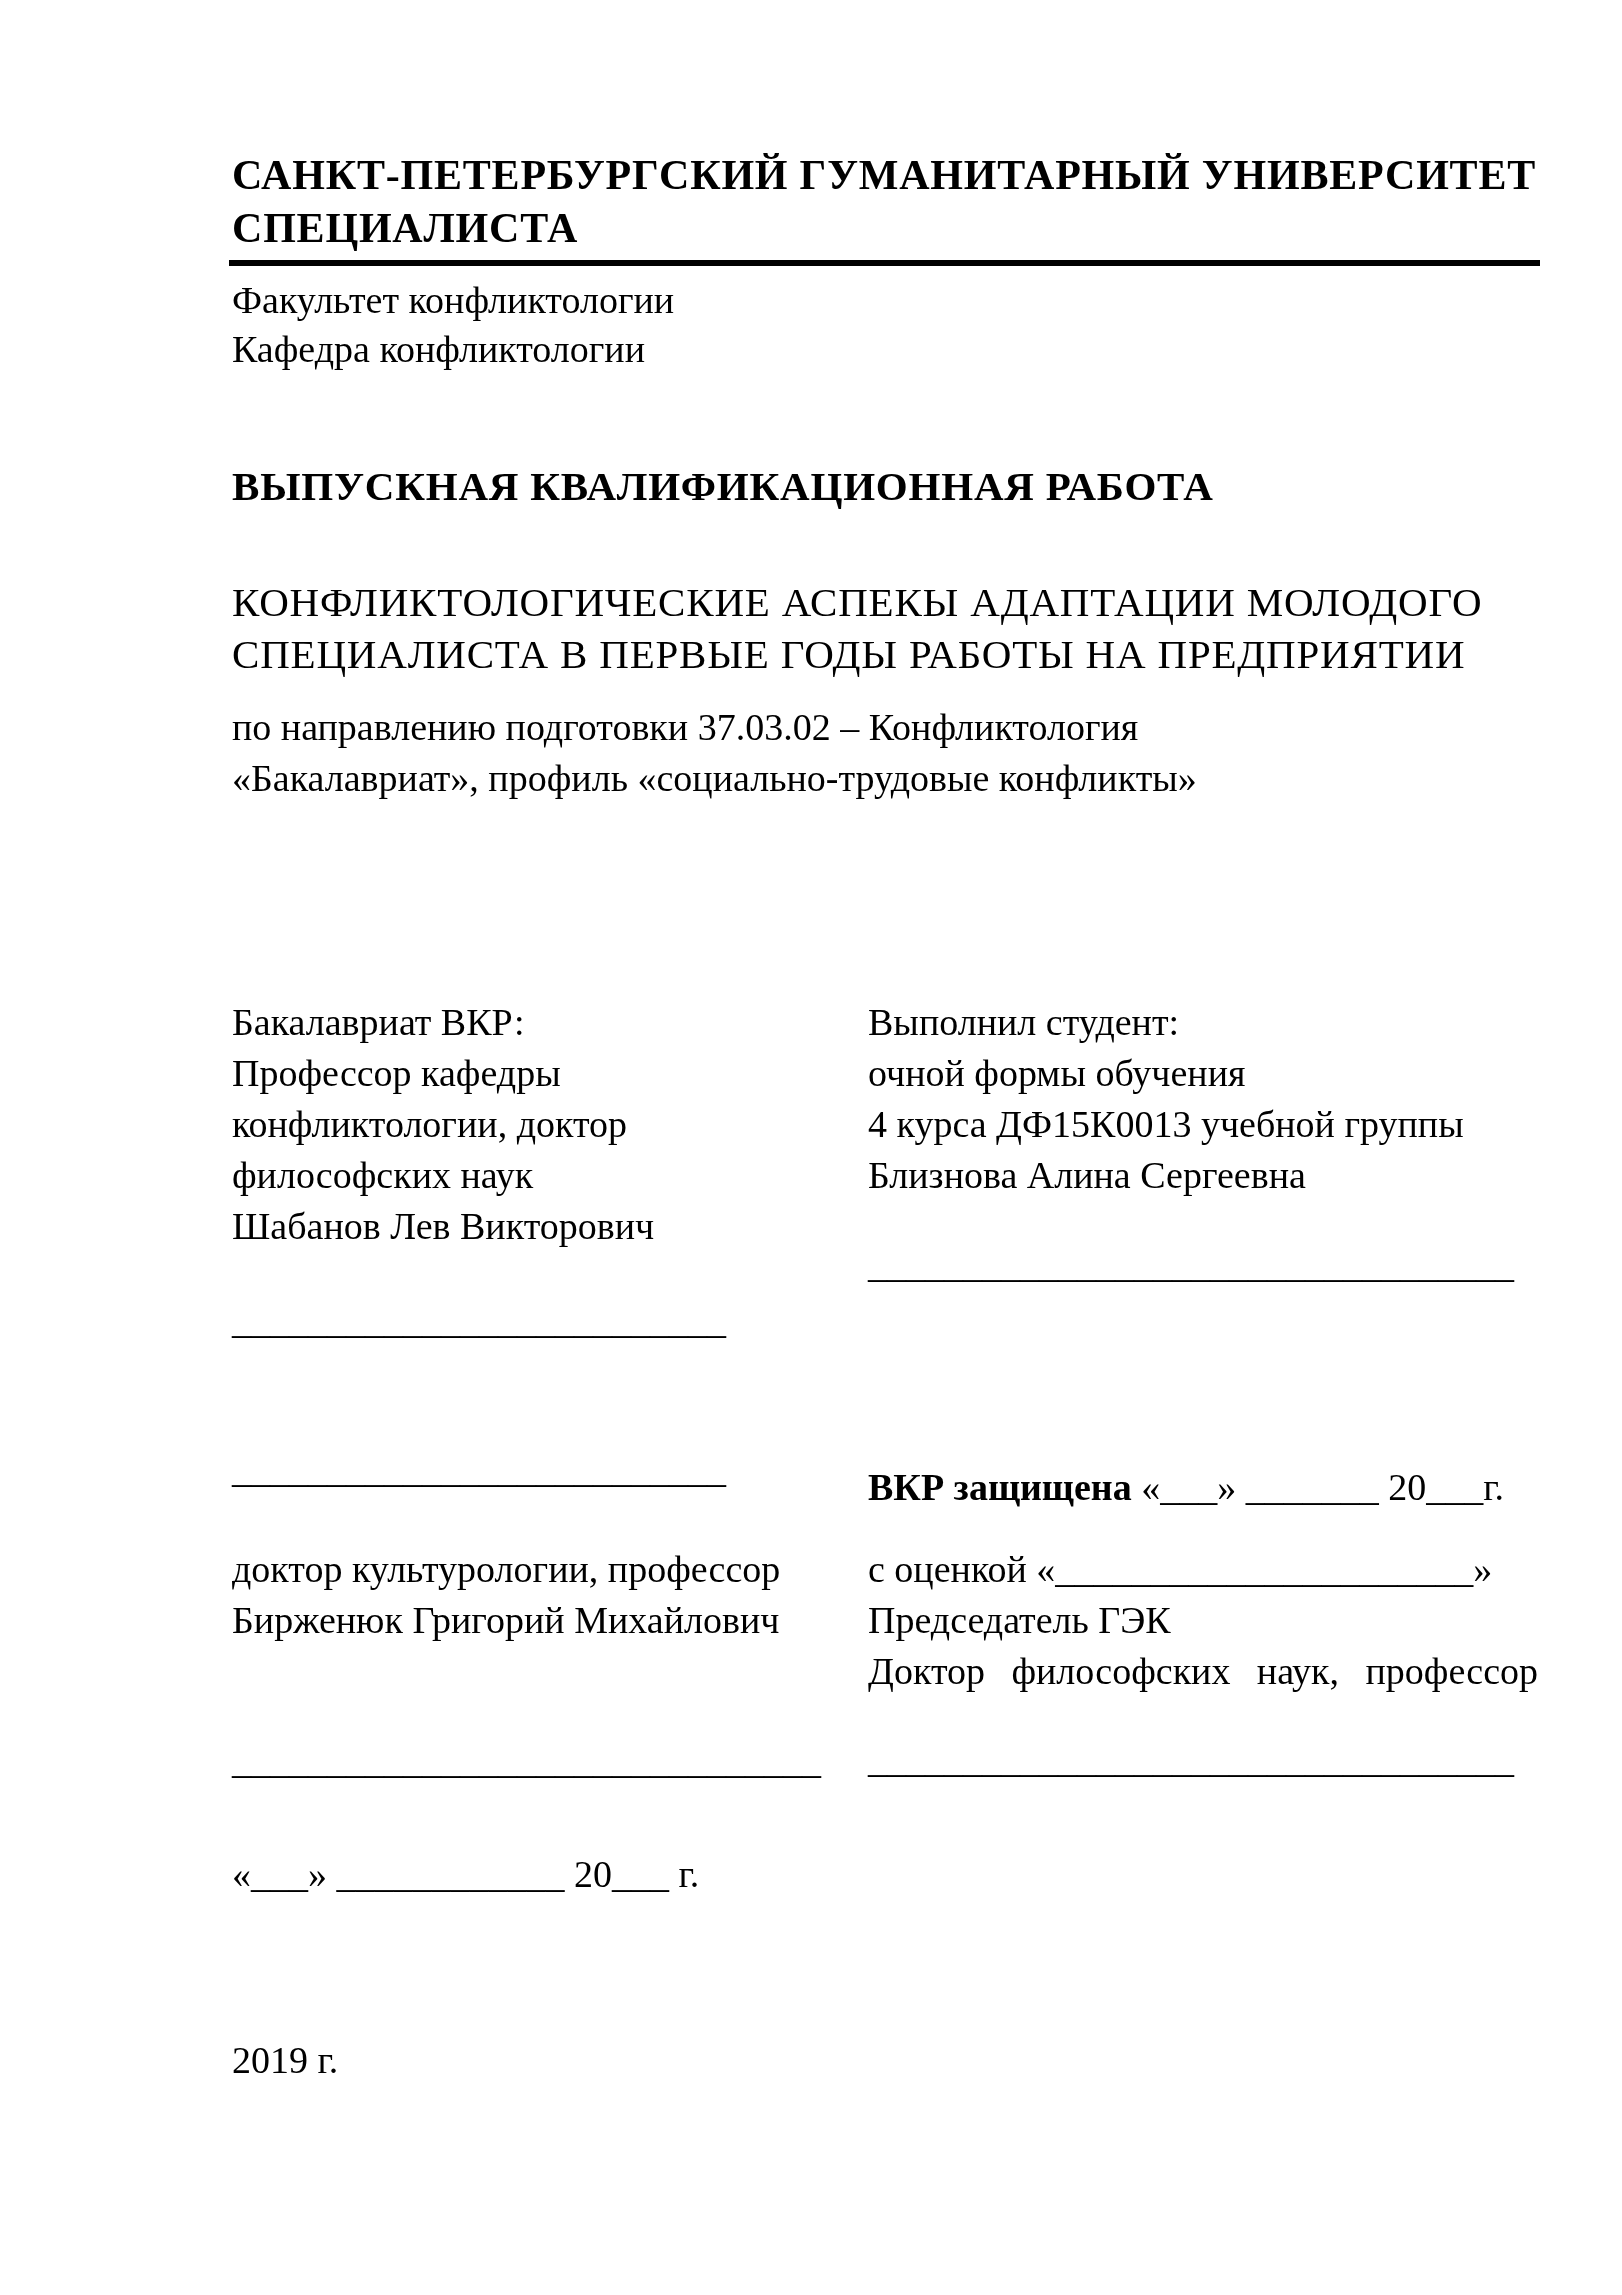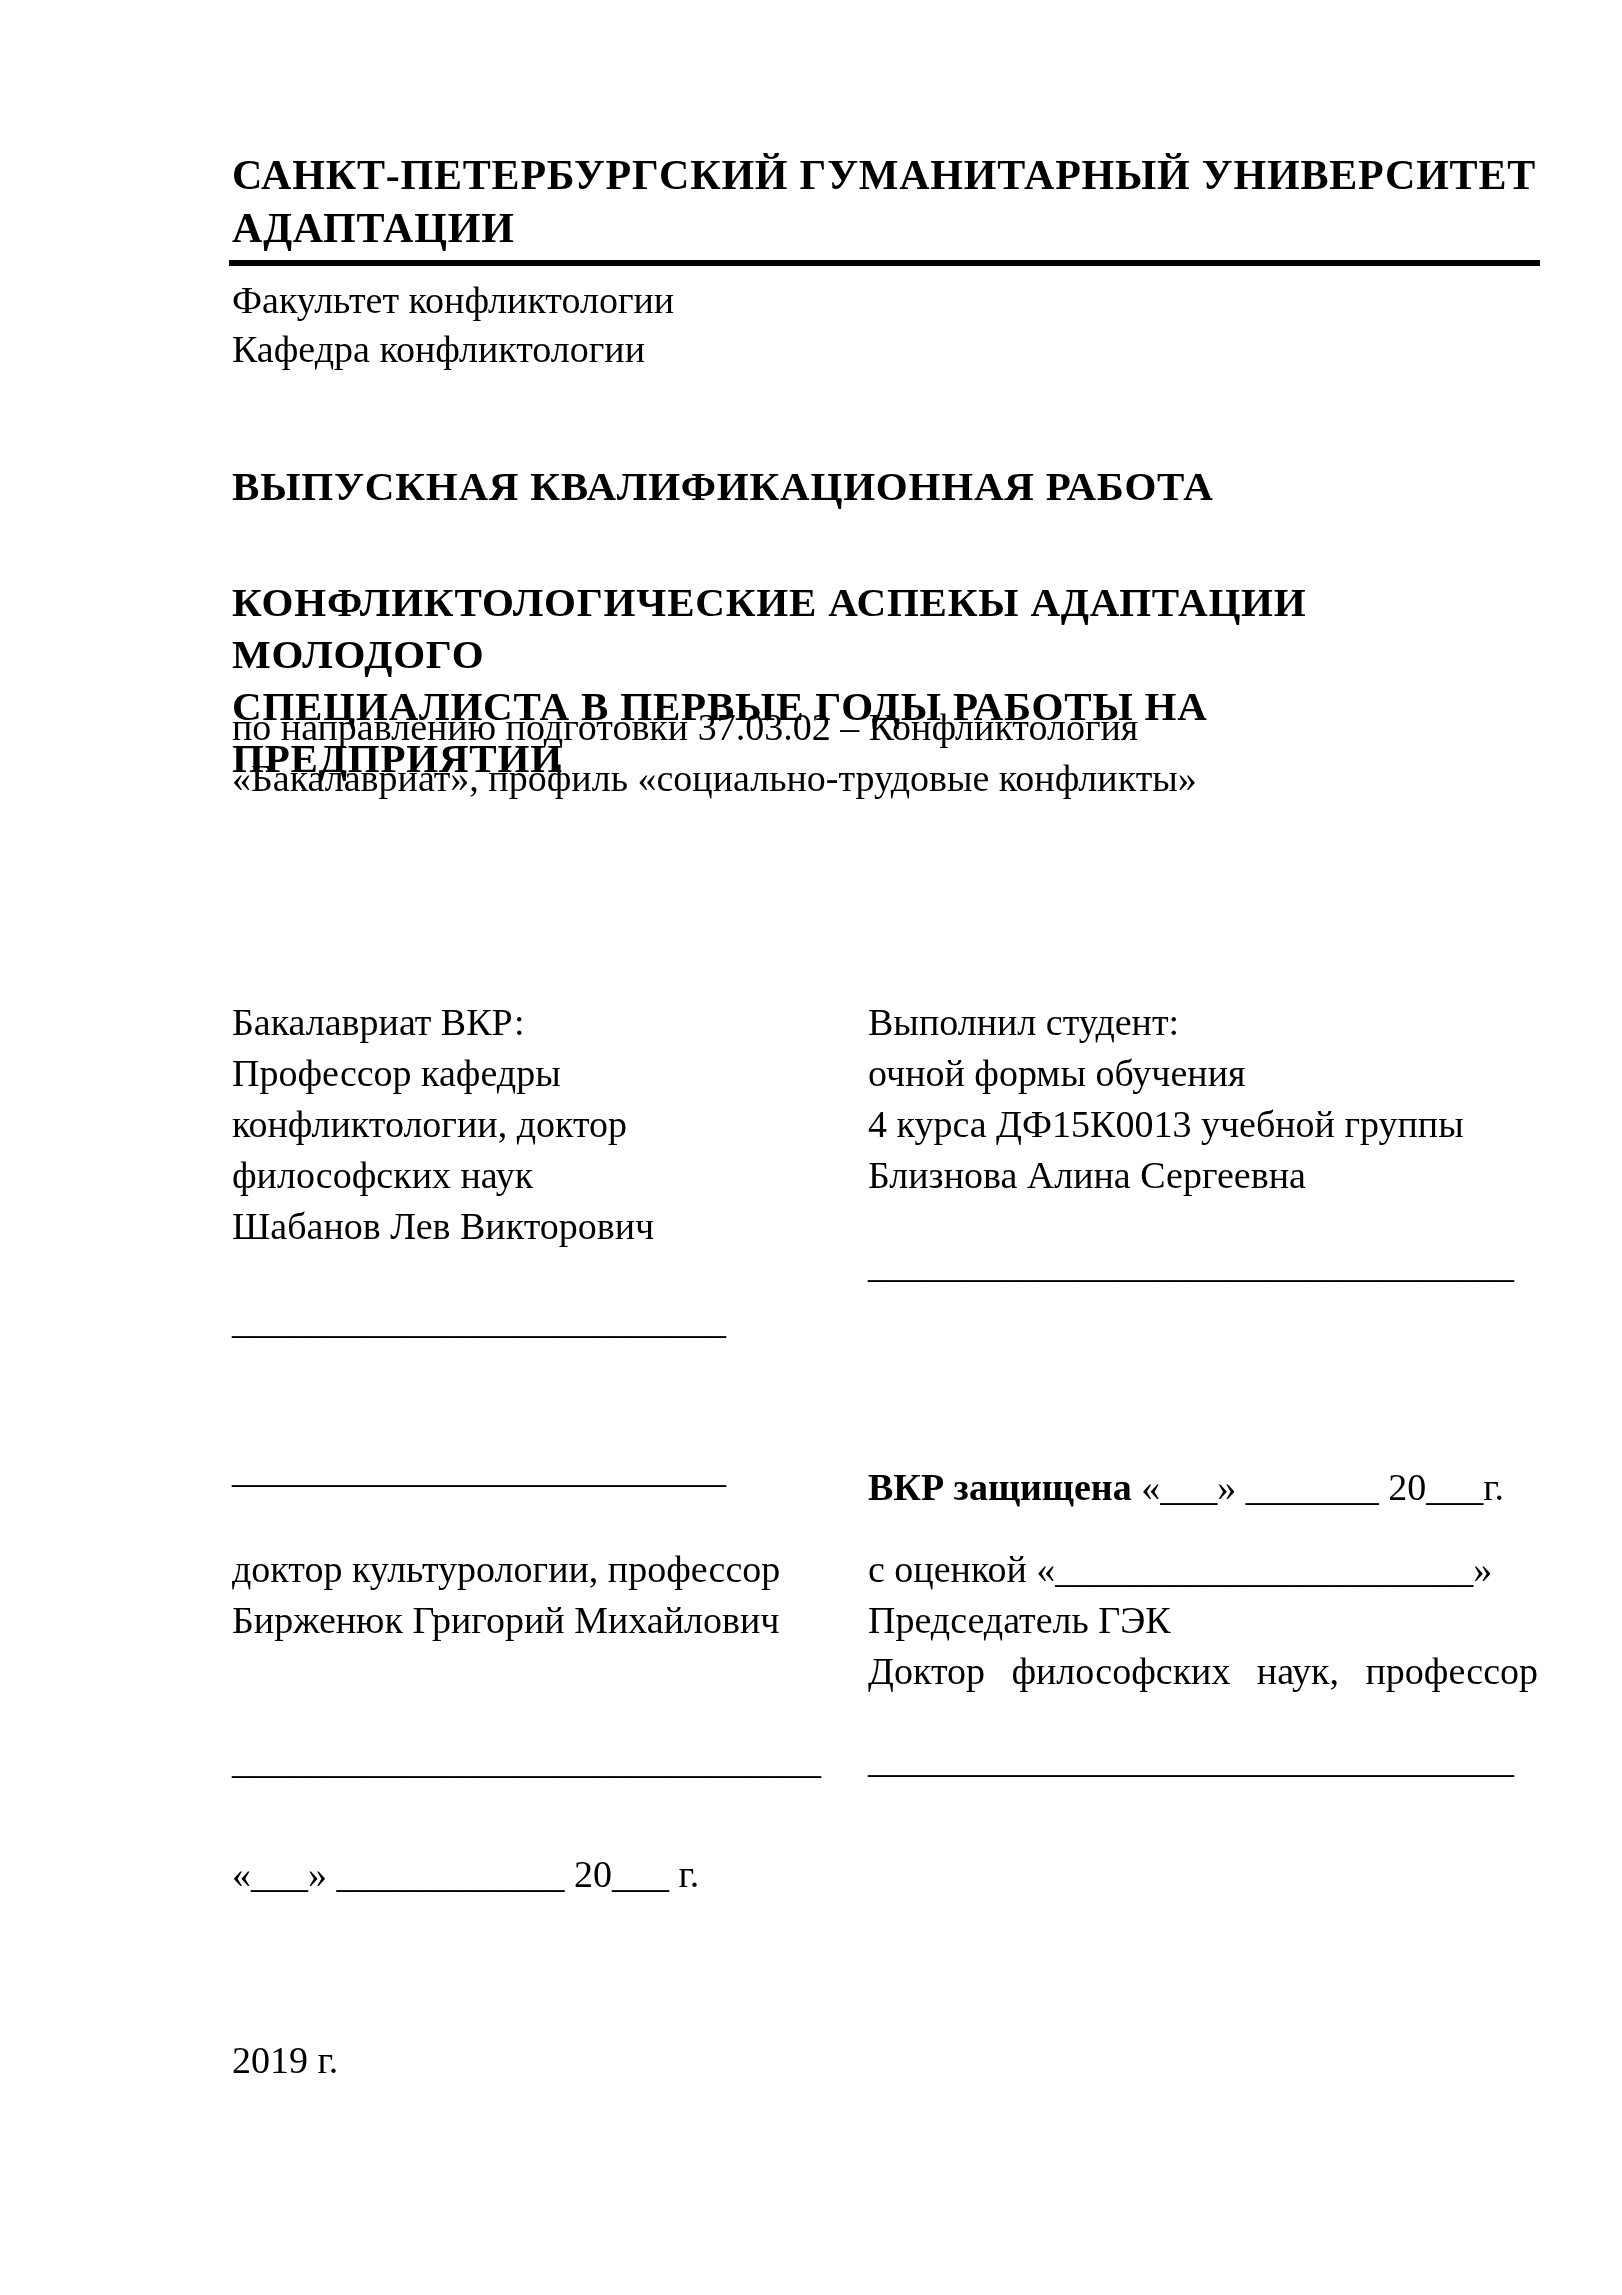--- a/index.html
+++ b/index.html
@@ -43,21 +43,21 @@
   }
   #work-type {
     top: 460px;
     font-weight: bold;
     font-size: 41px;
     line-height: 52px;
     letter-spacing: 0.8px;
   }
   #work-title {
     top: 576px;
-    font-weight: bold;
+    font-weight: normal;
     font-size: 41px;
     line-height: 52px;
     letter-spacing: 0.8px;
   }
   #direction {
     top: 702px;
     font-size: 38px;
     line-height: 51px;
   }
   #columns {
@@ -94,21 +94,21 @@
     top: 2035px;
     font-size: 38px;
     line-height: 51px;
   }
 </style>
 </head>
 <body>
 
 <div class="centered" id="university">
   <div>САНКТ-ПЕТЕРБУРГСКИЙ ГУМАНИТАРНЫЙ УНИВЕРСИТЕТ</div>
-  <div>АДАПТАЦИИ</div>
+  <div>СПЕЦИАЛИСТА</div>
 </div>
 <div id="header-rule"></div>
 <div class="centered" id="faculty-block">
   <div>Факультет конфликтологии</div>
   <div>Кафедра конфликтологии</div>
 </div>
 
 <div class="centered" id="work-type">ВЫПУСКНАЯ КВАЛИФИКАЦИОННАЯ РАБОТА</div>
 <div class="centered" id="work-title">
   <div>КОНФЛИКТОЛОГИЧЕСКИЕ АСПЕКЫ АДАПТАЦИИ МОЛОДОГО</div>

